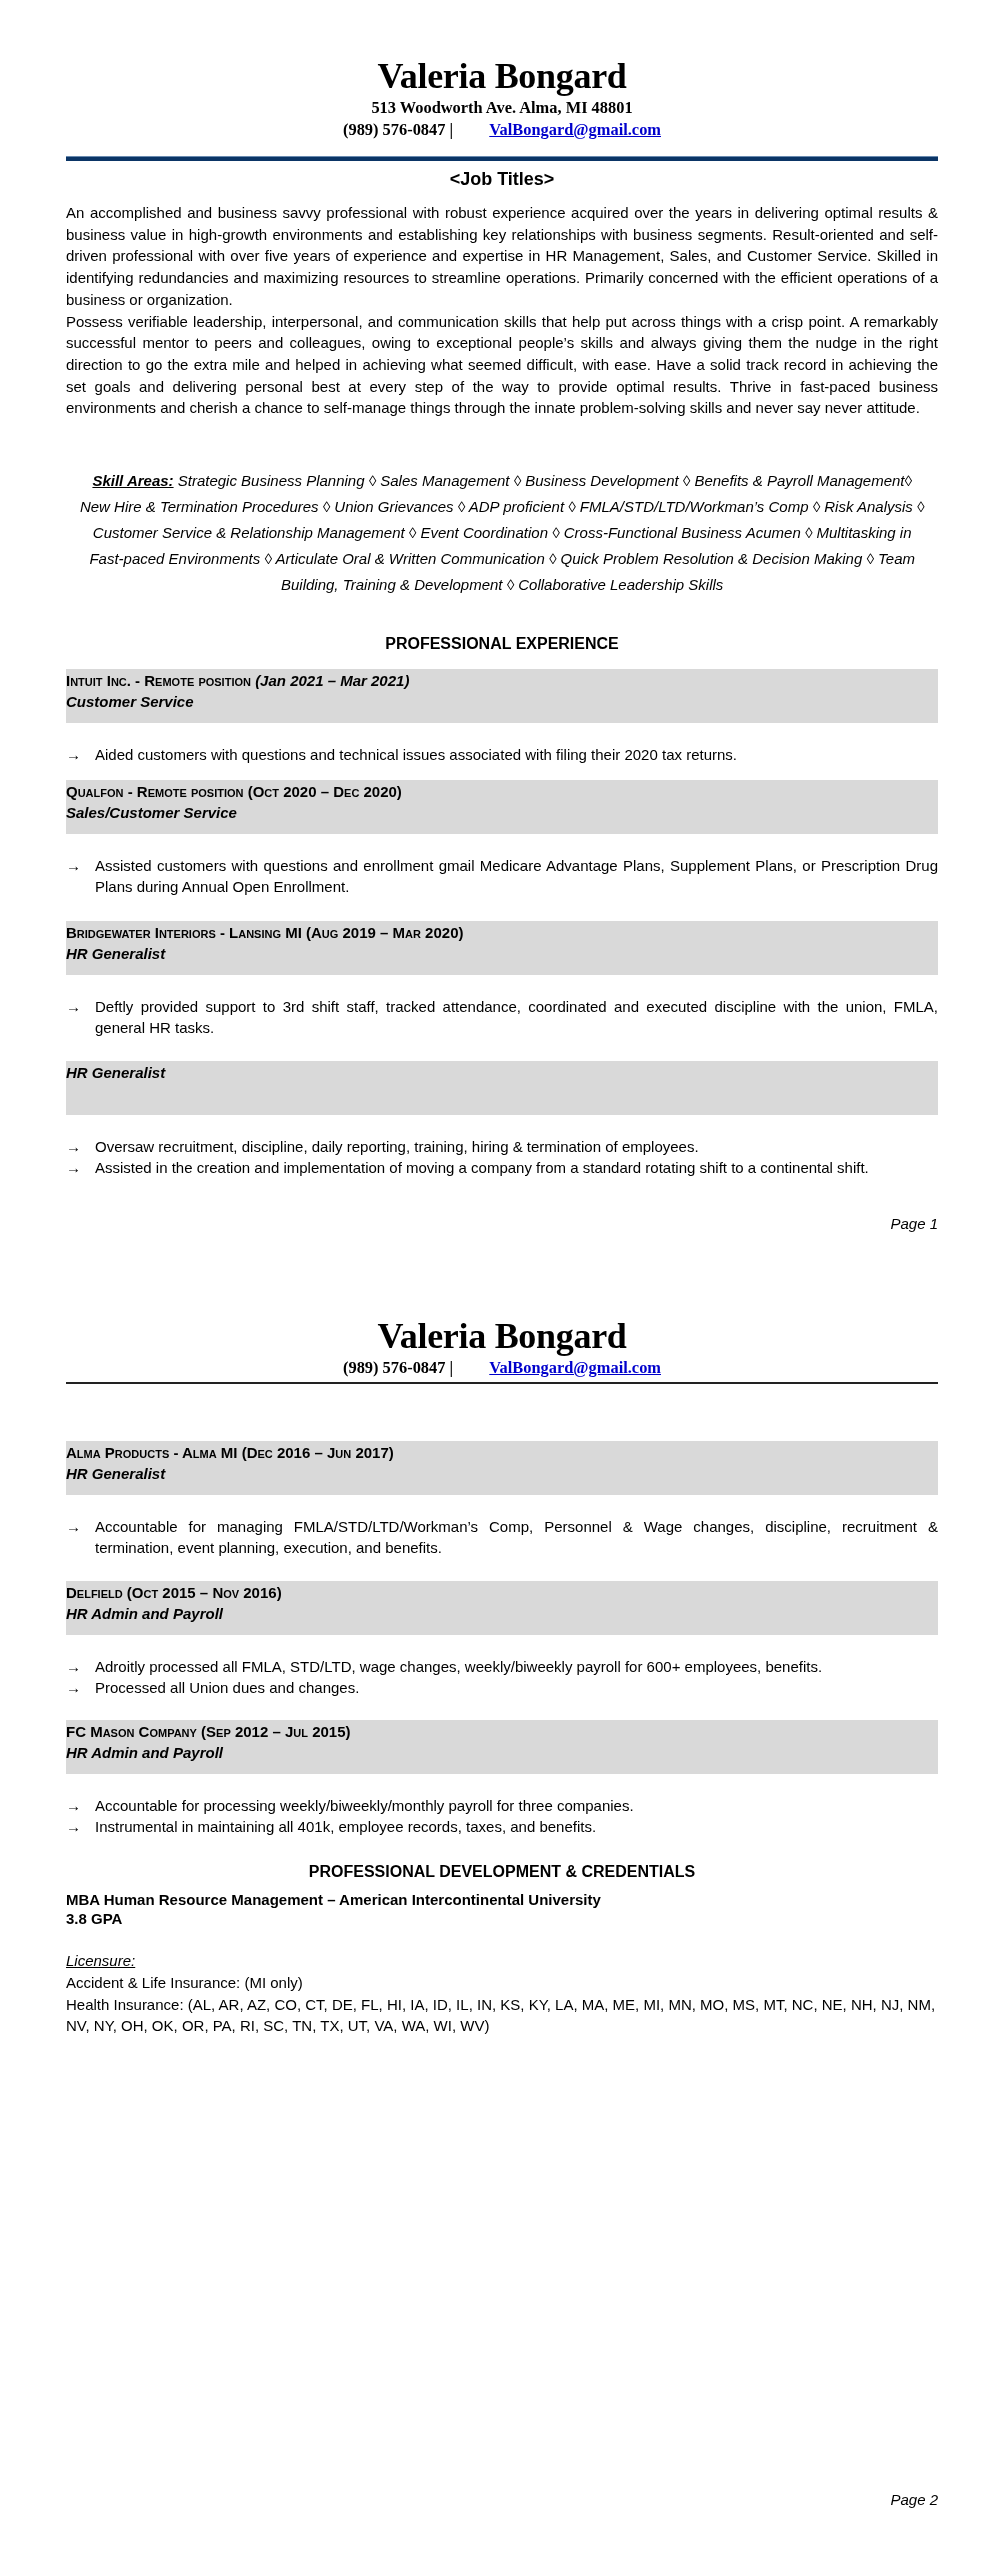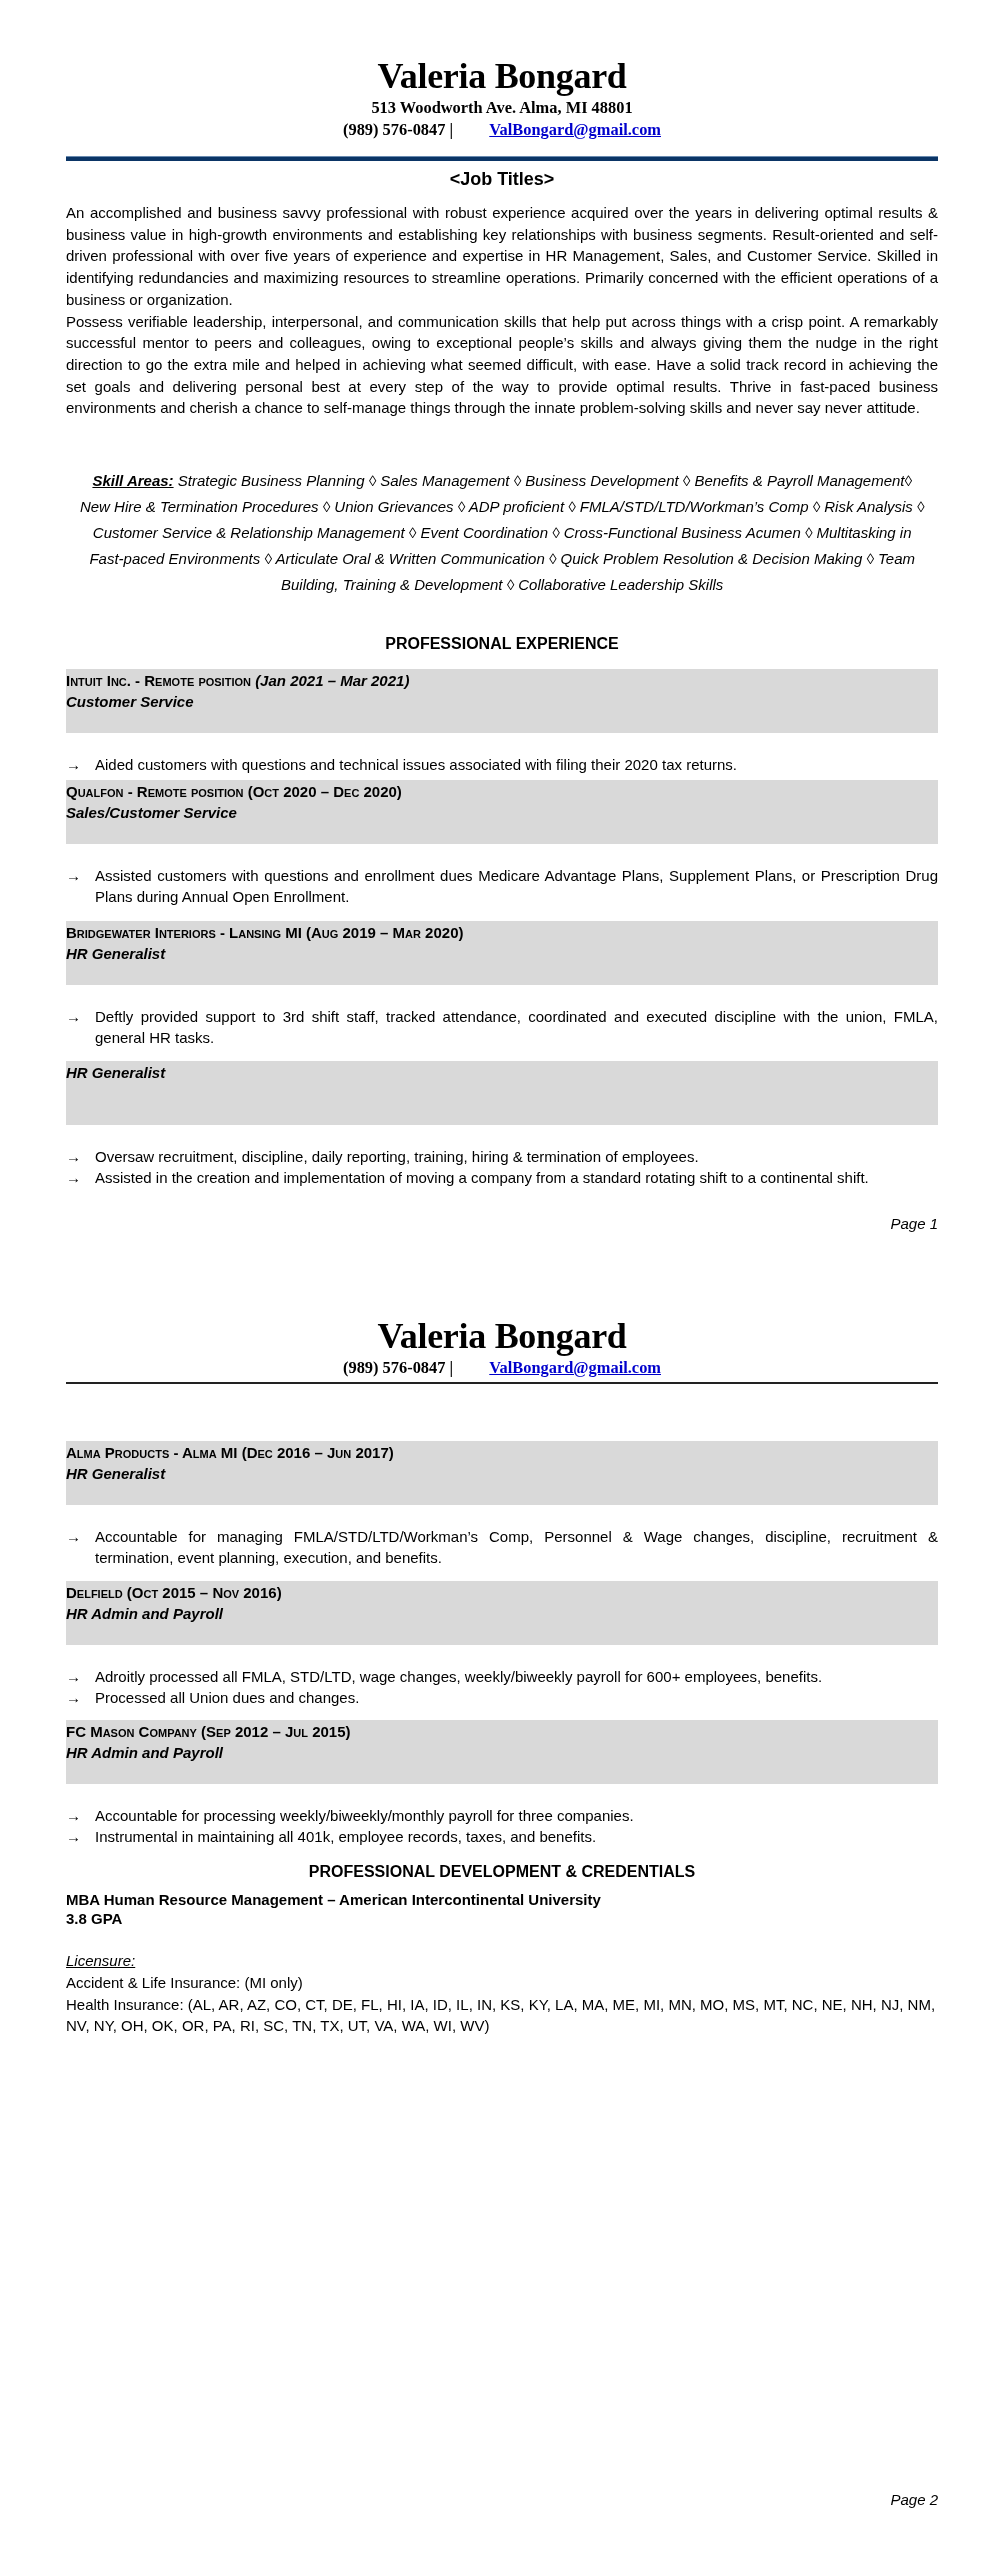--- a/index.html
+++ b/index.html
@@ -9,21 +9,21 @@
   .name { font-family:"Liberation Serif", serif; font-weight:bold; font-size:36px; text-align:center; line-height:41px; letter-spacing:-0.3px; }
   .addr, .contact { font-family:"Liberation Serif", serif; font-weight:bold; font-size:16.4px; text-align:center; line-height:22px; }
   .contact a { color:#0000cc; text-decoration:underline;margin-left:32px; }
   .rule-blue { height:4.1px; background:#0b3566; border-top:0.6px solid #6a8bb0; }
   .rule-dark { height:1.8px; background:#222; }
   .jobtitles { font-weight:bold; font-size:18px; text-align:center; line-height:23.4px; }
   .para { font-size:15px; line-height:21.7px; text-align:justify; margin:0; }
   .skills { font-size:15px; line-height:26px; text-align:center; font-style:italic; padding:0 11.7px; }
   .skills .label { font-weight:bold; text-decoration:underline; }
   .section-title { font-weight:bold; font-size:16px; text-align:center; line-height:21px; }
-  .jobbox { background:#d9d9d9; height:64px; padding:1.2px 0 0 0; box-sizing:border-box; }
+  .jobbox { background:#d9d9d9; height:54px; padding:1.2px 0 0 0; box-sizing:border-box; }
   .jobhead { font-weight:bold; font-size:15px; line-height:21px; font-variant:small-caps; }
   .jobhead .dates-i { font-style:italic; font-variant:normal; }
   .jobrole { font-weight:bold; font-style:italic; font-size:15px; line-height:21px; }
   .bullets { margin:0; padding:0; list-style:none; }
   .bullets li { position:relative; padding-left:29px; font-size:15px; line-height:21.7px; text-align:justify; }
   .bullets li .arrow { position:absolute; left:0; top:0; font-size:15px; }
   .pagenum { position:absolute; right:57px; font-style:italic; font-size:15px; }
   .edu { font-weight:bold; font-size:15px; line-height:19.3px; }
   .lic-label { font-style:italic; text-decoration:underline; font-size:15px; line-height:21.7px; }
   .lic { font-size:15px; line-height:21.7px; }
@@ -72,21 +72,21 @@
 
   <div class="content" style="top:780px;">
     <div class="jobbox">
       <div class="jobhead">
         <span>Qualfon - Remote position</span>
         <span>(Oct 2020 – Dec 2020)</span>
       </div>
       <div class="jobrole">Sales/Customer Service</div>
     </div>
     <ul class="bullets" style="margin-top:20.5px;">
-      <li><span class="arrow">→</span><span>Assisted customers with questions and enrollment dues Medicare Advantage Plans, Supplement Plans, or Prescription Drug Plans during Annual Open Enrollment.</span></li>
+      <li><span class="arrow">→</span><span>Assisted customers with questions and enrollment gmail Medicare Advantage Plans, Supplement Plans, or Prescription Drug Plans during Annual Open Enrollment.</span></li>
     </ul>
   </div>
 
   <div class="content" style="top:921px;">
     <div class="jobbox">
       <div class="jobhead">
         <span>Bridgewater Interiors - Lansing MI</span>
         <span>(Aug 2019 – Mar 2020)</span>
       </div>
       <div class="jobrole">HR Generalist</div>

